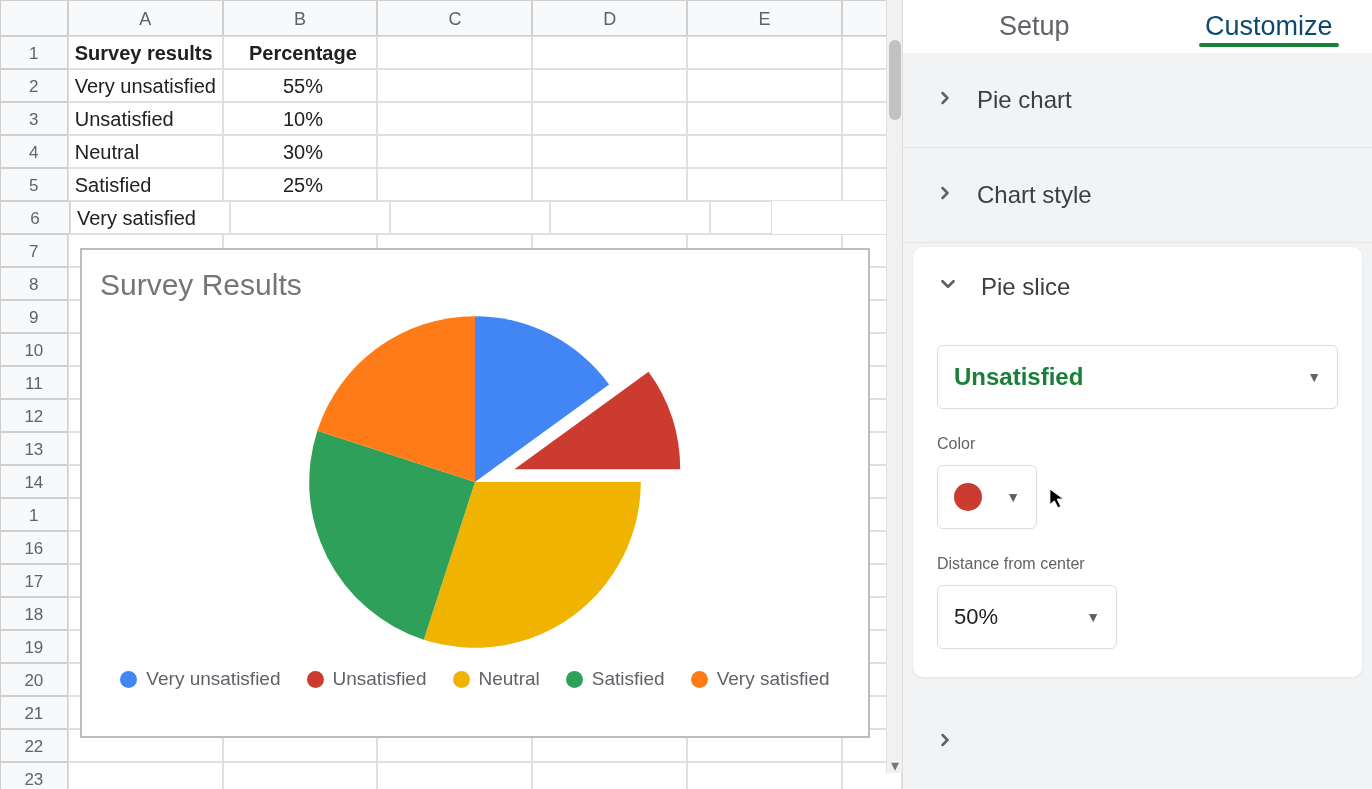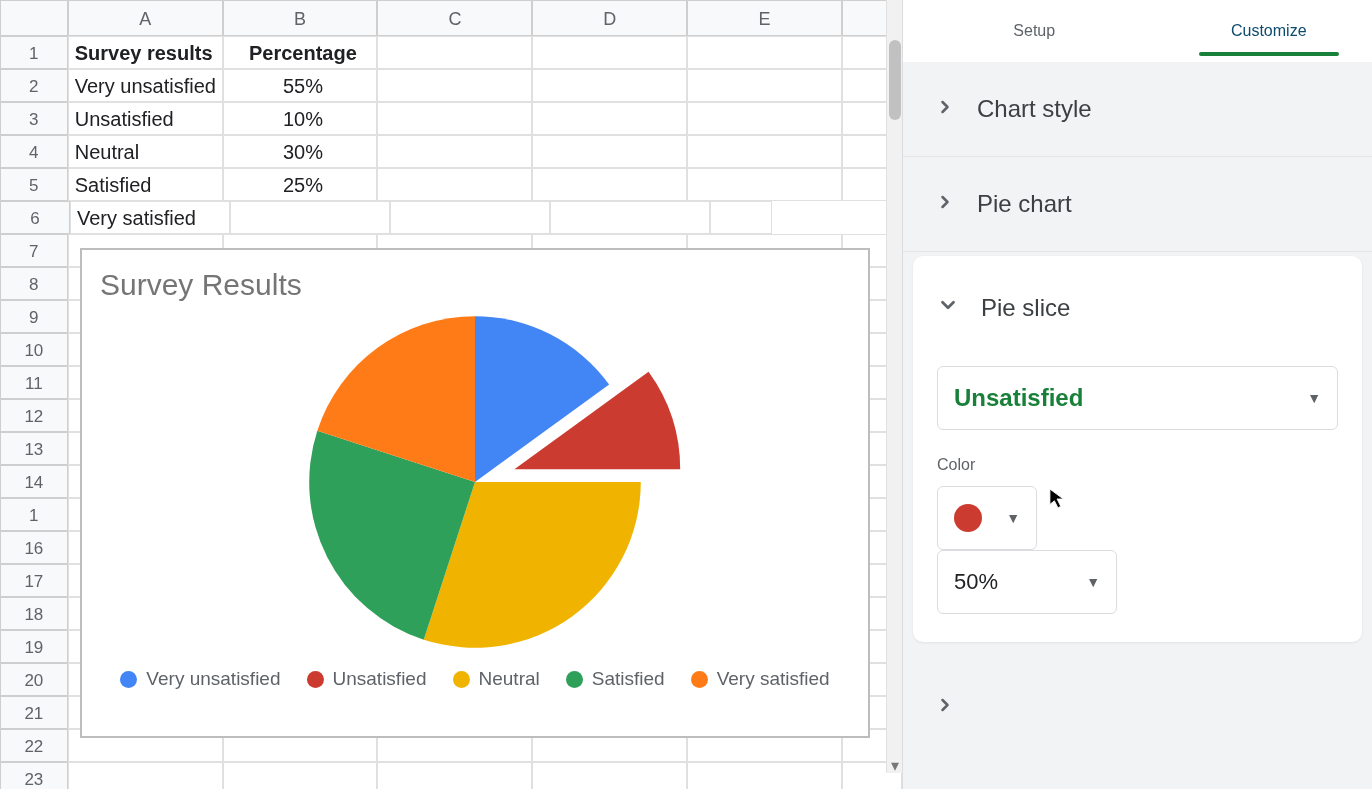--- a/index.html
+++ b/index.html
@@ -106,21 +106,21 @@
     .tabs {
       display:flex;
       height:62px;
       background:#fff;
     }
     .tabs .tab {
       flex:1;
       display:flex;
       align-items:center;
       justify-content:center;
-      font-size:16px;
+      font-size:27px;
       color:#5f6368;
       position:relative;
       cursor:pointer;
       margin-left:28px;
     }
     .tabs .tab.active { color:#0c4a6e; font-weight:500; }
     .tabs .tab.active::after {
       content:"";
       position:absolute;
       bottom:6px;
@@ -138,21 +138,21 @@
       height: 94px;
       font-size:24px;
       color:#3c4043;
       cursor:pointer;
     }
     .chev { color:#5f6368; }
     .panel-open {
       background:#fff;
       margin: 4px 10px 18px 10px;
       border-radius: 10px;
-      padding: 20px 24px 28px;
+      padding: 8px 24px 28px;
       box-shadow: 0 1px 3px rgba(0,0,0,.07);
     }
     .panel-open .sec-row { height:64px;}
     .field-label { font-size:16px; color:#5f6368; margin-bottom:12px;}
     .dropdown {
       border:1px solid #dadce0;
       border-radius:6px;
       padding: 0 16px;
       display:flex;align-items:center;justify-content:space-between;
       cursor:pointer;
@@ -443,32 +443,32 @@
       <div class="tab active">Customize</div>
     </div>
 
     <div class="section">
       <div class="sec-row">
         <span class="chev">
           <svg width="20" height="20" viewBox="0 0 24 24" fill="none" stroke="#5f6368" stroke-width="3" stroke-linecap="round" stroke-linejoin="round">
               <polyline points="9 18 15 12 9 6"></polyline>
             </svg>
         </span>
-        <span>Chart style</span>
+        <span>Pie chart</span>
       </div>
     </div>
 
     <div class="section">
       <div class="sec-row">
         <span class="chev">
           <svg width="20" height="20" viewBox="0 0 24 24" fill="none" stroke="#5f6368" stroke-width="3" stroke-linecap="round" stroke-linejoin="round">
               <polyline points="9 18 15 12 9 6"></polyline>
             </svg>
         </span>
-        <span>Pie chart</span>
+        <span>Chart style</span>
       </div>
     </div>
 
     <div class="panel-open">
       <div class="sec-row">
         <span class="chev">
           <svg width="22" height="22" viewBox="0 0 24 24" fill="none" stroke="#5f6368" stroke-width="3" stroke-linecap="round" stroke-linejoin="round">
               <polyline points="6 9 12 15 18 9"></polyline>
             </svg>
         </span>
@@ -479,20 +479,21 @@
         <span>Unsatisfied</span>
         <span class="tri">▼</span>
       </div>
 
       <div class="gap20 field-label">Color</div>
       <div class="dropdown dd-color">
         <span class="swatch" id="colorSwatch" style="background: rgb(204, 59, 48);"></span>
         <span class="tri">▼</span>
       </div>
 
+      <div class="gap20 field-label">Distance from center</div>
       <div class="dropdown dd-dist">
         <span>50%</span>
         <span class="tri">▼</span>
       </div>
     </div>
 
     <div class="section" style="border-bottom:none;">
       <div class="sec-row">
         <span class="chev">
           <svg width="20" height="20" viewBox="0 0 24 24" fill="none" stroke="#5f6368" stroke-width="3" stroke-linecap="round" stroke-linejoin="round">

